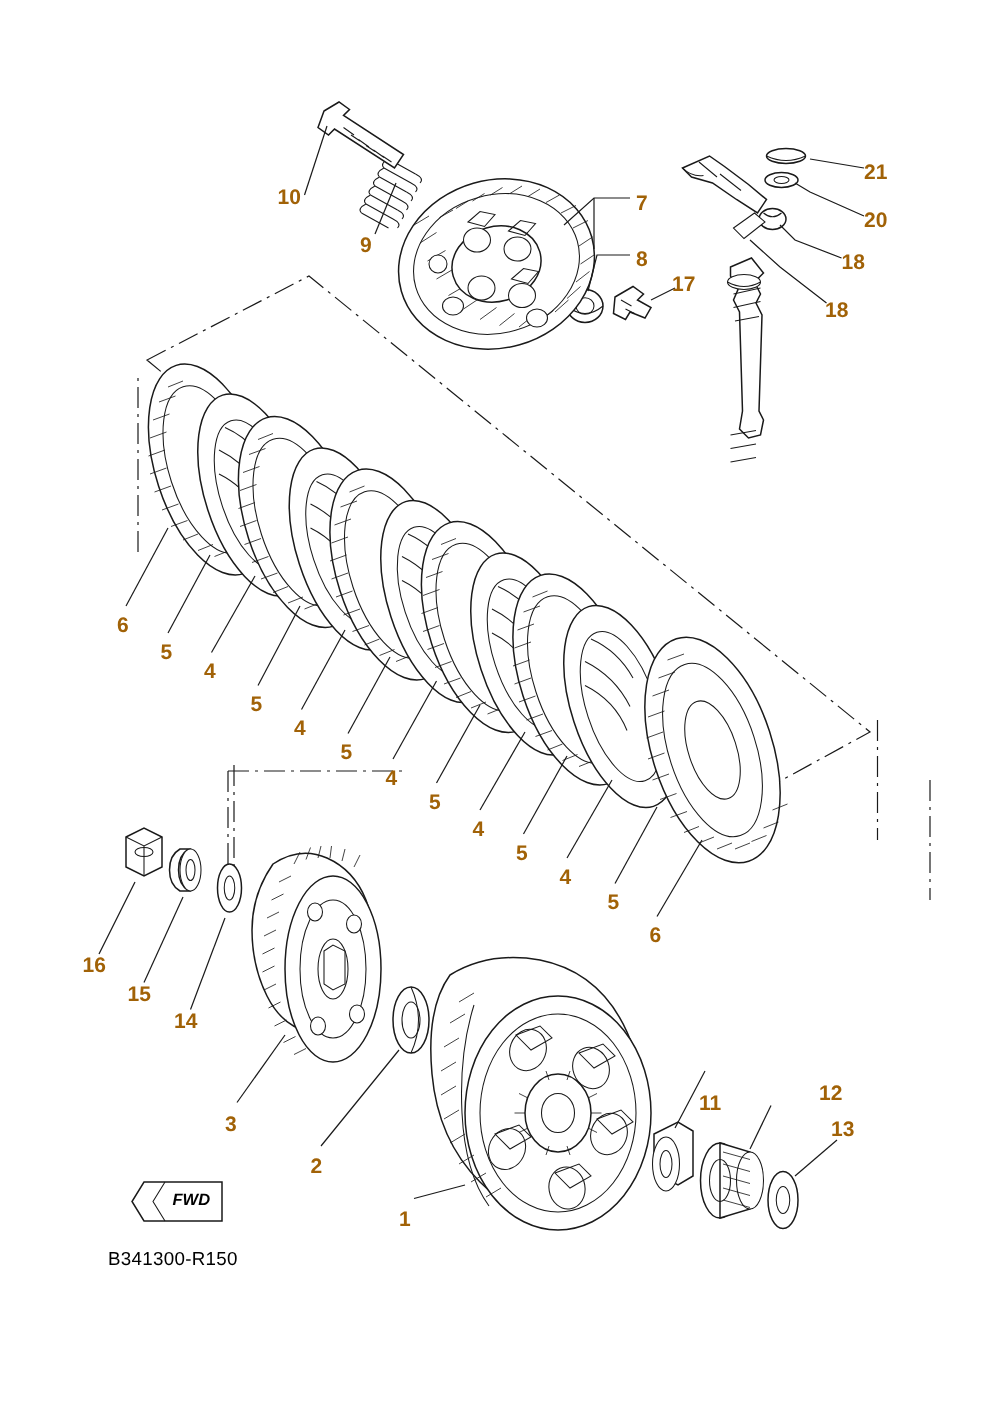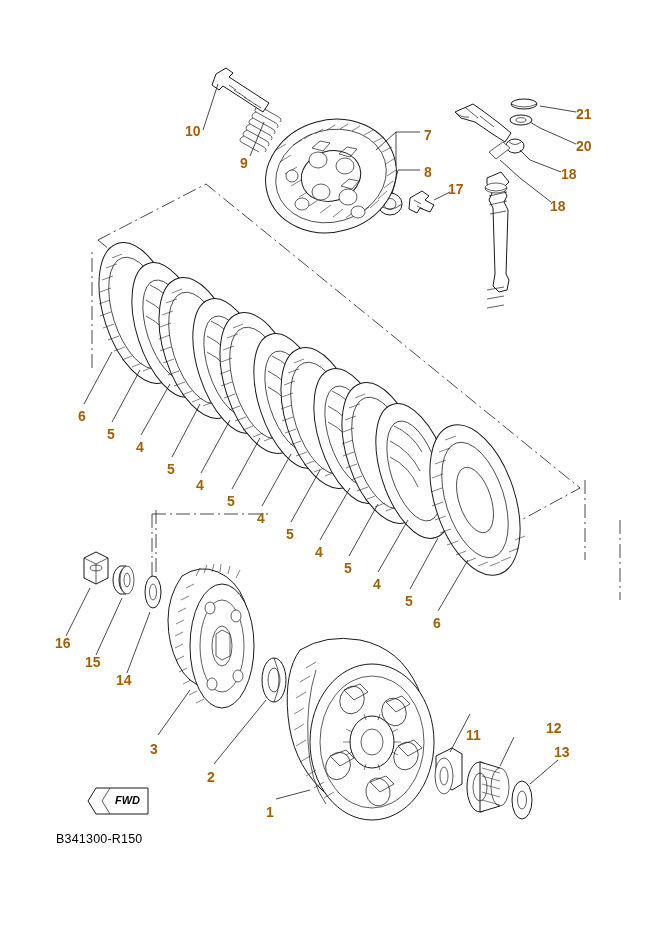--- a/index.html
+++ b/index.html
@@ -424,15 +424,15 @@
   <div class="callout" style="left:85px; top:655px;">15</div>
   <div class="callout" style="left:55px; top:636px;">16</div>
   <div class="callout" style="left:448px; top:182px;">17</div>
   <div class="callout" style="left:561px; top:167px;">18</div>
   <div class="callout" style="left:550px; top:199px;">18</div>
   <div class="callout" style="left:576px; top:139px;">20</div>
   <div class="callout" style="left:576px; top:107px;">21</div>
 
   <div class="fwd-label" style="left:115px; top:794px;">FWD</div>
 
-  <div class="partcode" style="left:56px; top:832px;">B341300-R150</div>
+  <div class="partcode" style="left:72px; top:832px;">B341300-R150</div>
 
 </div>
 
 </body></html>

